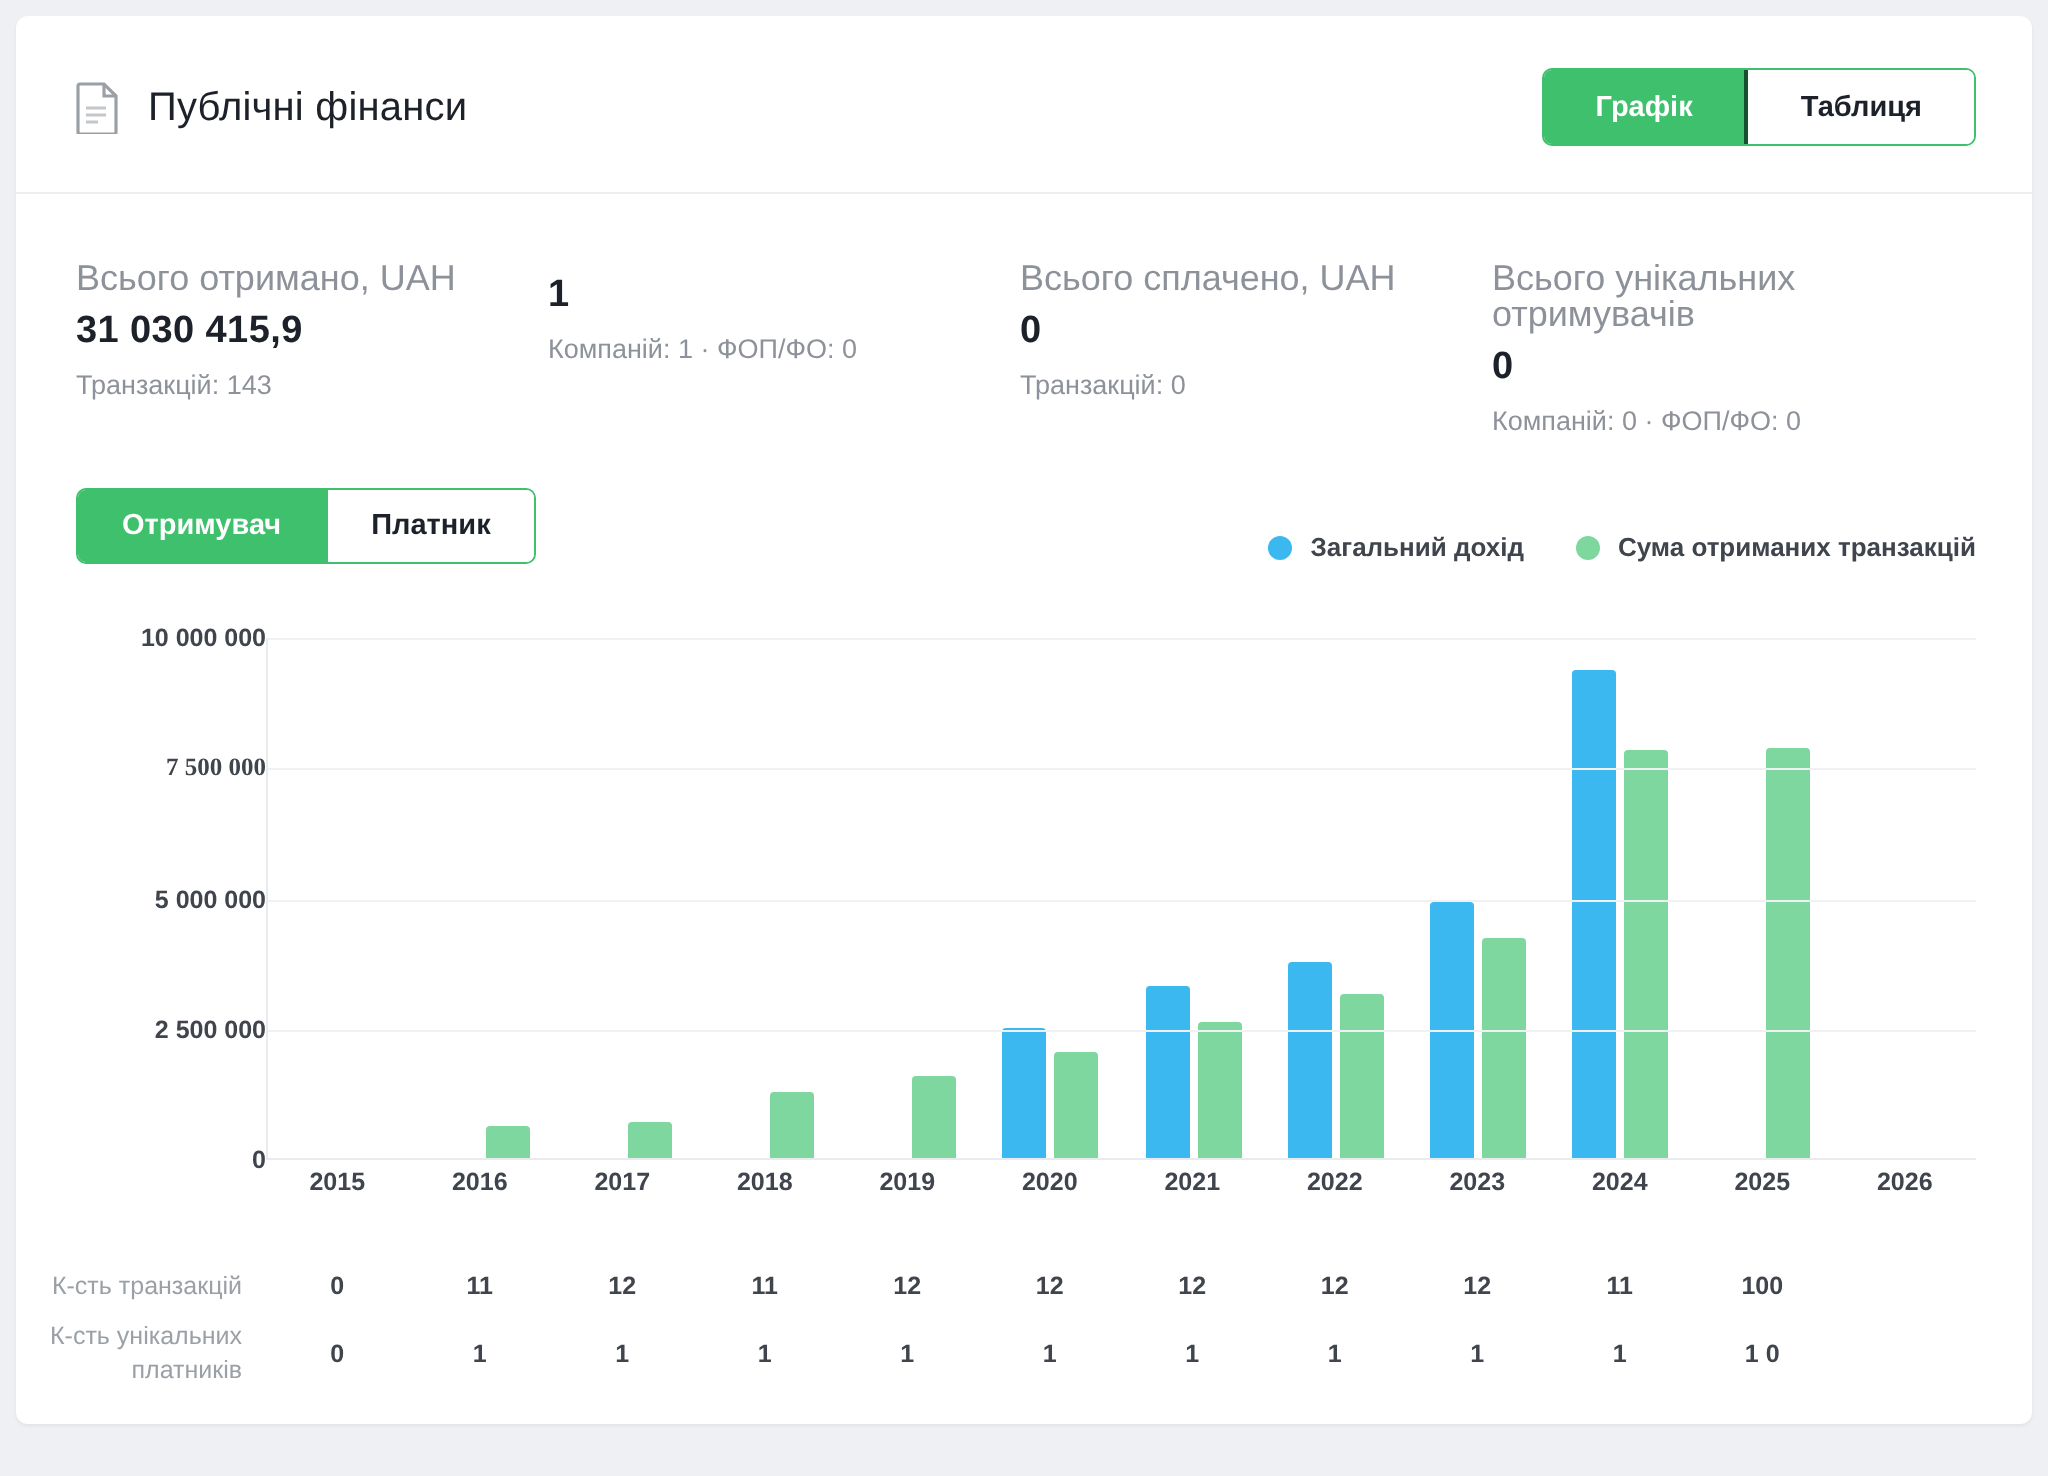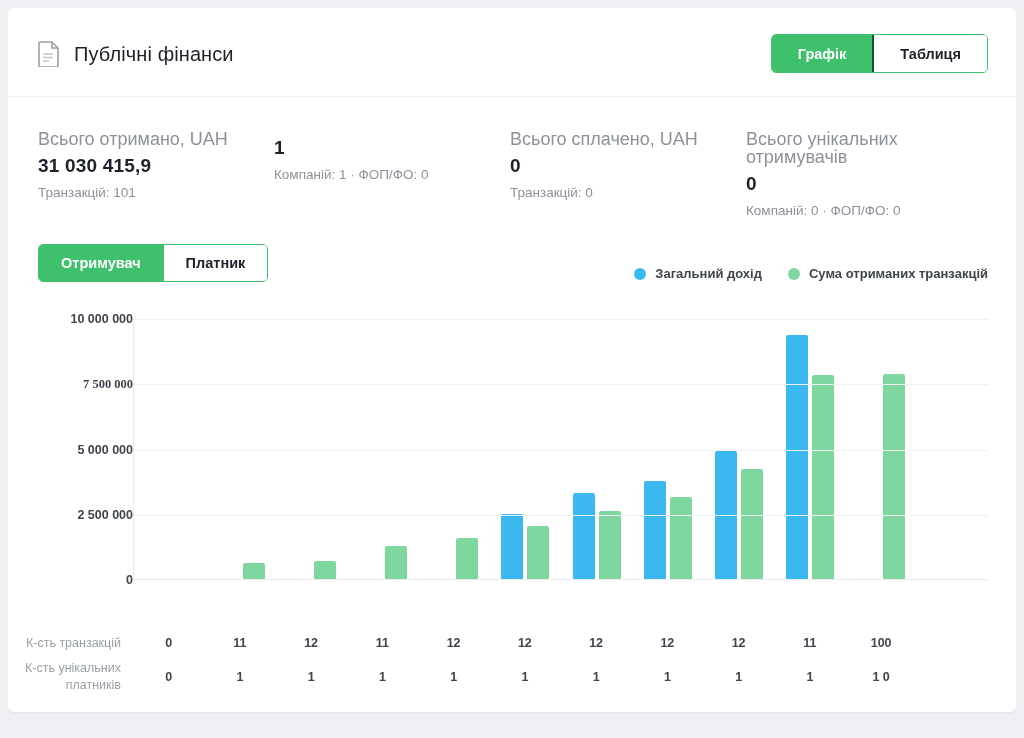--- a/index.html
+++ b/index.html
@@ -179,21 +179,21 @@
     <div class="seg">
       <button class="on">Графік</button>
       <button>Таблиця</button>
     </div>
   </div>
 
   <div class="stats">
     <div class="stat">
       <div class="lbl">Всього отримано, UAH</div>
       <div class="val">31 030 415,9</div>
-      <div class="sub">Транзакцій: 101</div>
+      <div class="sub">Транзакцій: 143</div>
     </div>
     <div class="stat">
       <div class="val">1</div>
       <div class="sub">Компаній: 1 · ФОП/ФО: 0</div>
     </div>
     <div class="stat">
       <div class="lbl">Всього сплачено, UAH</div>
       <div class="val">0</div>
       <div class="sub">Транзакцій: 0</div>
     </div>
@@ -277,20 +277,34 @@
           <div class="col">
             <div class="bar blue" style="height: 0px; visibility: hidden;"></div>
             <div class="bar green" style="height: 0px; visibility: hidden;"></div>
           </div>
         </div>
     <div class="gridline" style="top: 195.75px;"></div>
         <div class="gridline" style="top: 130.5px;"></div>
         <div class="gridline" style="top: 65.25px;"></div>
         <div class="gridline" style="top: 0px;"></div>
       </div>
+    <div class="xlabels">
+        <span>2015</span>
+        <span>2016</span>
+        <span>2017</span>
+        <span>2018</span>
+        <span>2019</span>
+        <span>2020</span>
+        <span>2021</span>
+        <span>2022</span>
+        <span>2023</span>
+        <span>2024</span>
+        <span>2025</span>
+        <span>2026</span>
+      </div>
   </div>
 
   <div class="tbl">
     <div class="trow">
       <div class="rlab">К-сть транзакцій</div>
       <div class="rvals">
           <span>0</span>
           <span>11</span>
           <span>12</span>
           <span>11</span>

